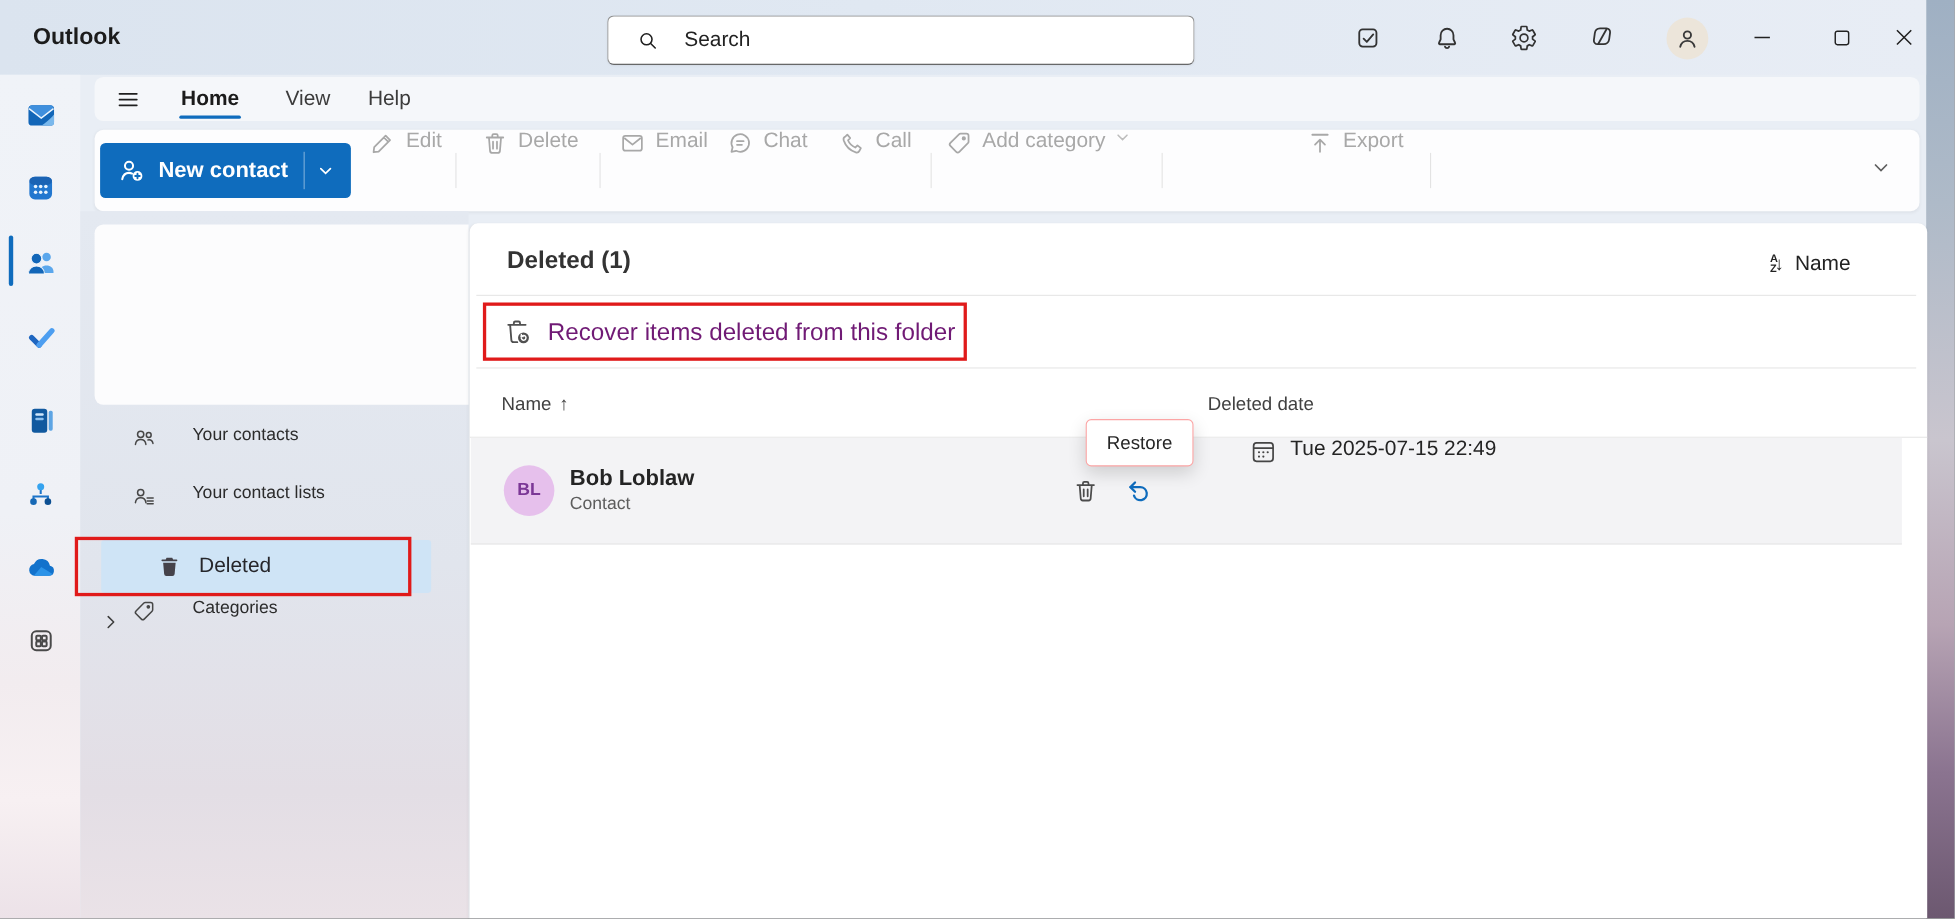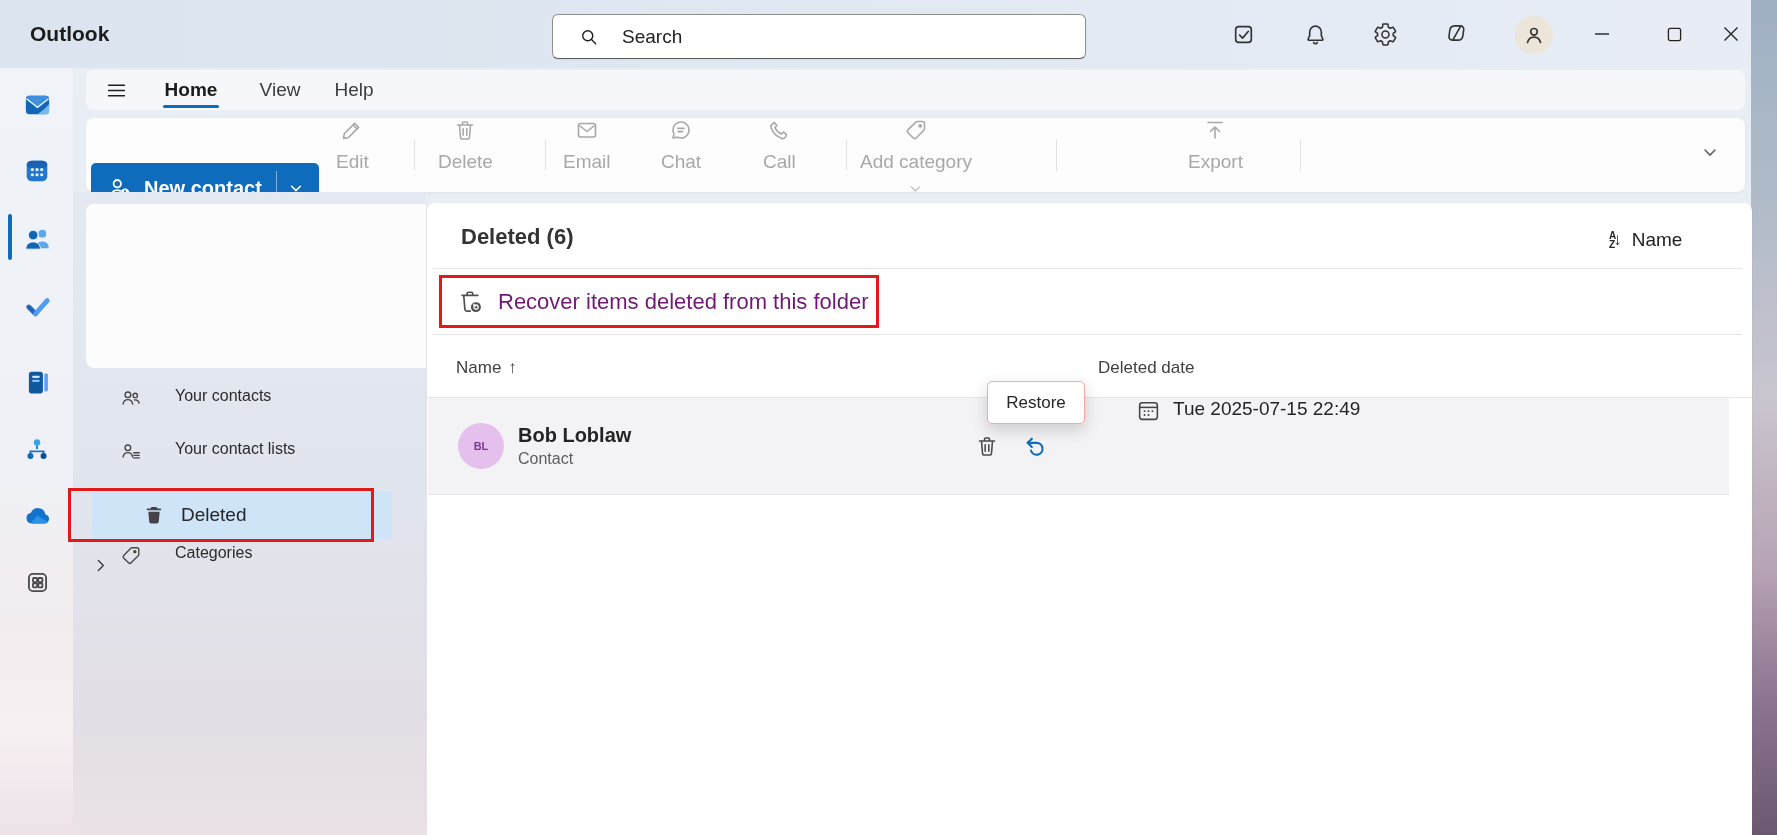--- a/index.html
+++ b/index.html
@@ -31,26 +31,26 @@
   
   .tabsbar{position:absolute;left:86px;top:70px;width:1659px;height:40px;background:#f5f7fa;border-radius:8px;}
   .hamburger{position:absolute;left:16px;top:7px;width:28px;height:26px;display:flex;align-items:center;justify-content:center;color:#1f1f1f;}
   .tab{position:absolute;top:0;height:40px;line-height:40px;text-align:center;font-size:19px;color:#3c3c3c;}
   .tab.active{font-weight:700;color:#1b1b1b;}
   .tab.active::after{content:"";position:absolute;left:3px;right:3px;bottom:2px;height:3px;border-radius:2px;background:#0f6cbd;}
   
   .ribbon{position:absolute;left:86px;top:118px;width:1659px;height:74px;background:#fdfdfe;border-radius:8px;
     box-shadow:0 1px 3px rgba(0,0,0,.05);}
   .newcontact{position:absolute;left:5px;top:12px;width:228px;height:50px;border-radius:5px;background:#0f6cbd;
-    display:flex;align-items:stretch;color:#fff;margin-top:33px;}
+    display:flex;align-items:stretch;color:#fff;}
   .nc-main{display:flex;align-items:center;gap:11px;padding:0 14px 0 16px;}
   .nc-main span{font-size:20px;font-weight:600;}
   .nc-split{width:1px;background:rgba(255,255,255,.45);margin:8px 0;}
   .nc-chev{width:38px;display:flex;align-items:center;justify-content:center;}
-  .tbtn{position:absolute;top:0;height:90px;display:flex;align-items:center;gap:9px;color:#a8a8a8;font-size:19px;white-space:nowrap;flex-direction:column;}
+  .tbtn{position:absolute;top:0;height:90px;display:flex;gap:9px;color:#a8a8a8;font-size:19px;white-space:nowrap;}
   .rib-div{position:absolute;top:21px;width:1px;height:32px;background:#e3e3e3;}
   .rib-chev{position:absolute;left:1616px;top:26px;color:#5f5f5f;}
   
   .folderpane{position:absolute;left:73px;top:192px;width:353px;height:643px;
     background:linear-gradient(180deg,#e4e9f1 0%,#e1e5ed 50%,#e3dee5 82%,#eae2e7 100%);}
   .whiteblock{position:absolute;left:13px;top:12px;width:340px;height:164px;background:#fcfcfd;border-radius:8px 0 0 8px;}
   .fp-row{position:absolute;left:11px;width:336px;height:48px;display:flex;align-items:flex-start;color:#2b2b2b;font-size:16px;gap:17px;}
   .fp-row .fp-icon{margin-left:36px;width:22px;display:flex;justify-content:center;color:#474747;}
   .fp-row .fp-label{margin-left:16px;}
   .fp-sel{position:absolute;left:-2px;top:299px;width:300px;height:48px;border-radius:3px;background:#cfe4f6;
@@ -67,21 +67,21 @@
   .m-sort{position:absolute;left:1182px;top:22px;height:30px;display:flex;align-items:center;gap:10px;font-size:19px;color:#222;}
   .az{display:flex;flex-direction:column;font-size:10px;line-height:9px;font-weight:600;color:#222;}
   .az-arrow{font-size:17px;margin-left:-3px;}
   .m-div{position:absolute;left:6px;right:10px;height:1px;background:#e6e6e6;}
   .recover{position:absolute;left:12px;top:72px;width:440px;height:53px;box-sizing:border-box;border:3px solid #e01a1a;
     display:flex;align-items:center;gap:14px;padding-left:15px;}
   .recover a{font-size:22px;color:#701a75;text-decoration:none;}
   .colhead{position:absolute;top:155px;font-size:17px;color:#414141;display:flex;gap:7px;align-items:center;}
   .lrow{position:absolute;left:1px;top:195px;width:1301px;height:96px;background:#f3f3f5;border-bottom:1px solid #e6e6e6;}
   .l-avatar{position:absolute;left:30px;top:25px;width:46px;height:46px;border-radius:50%;background:#e6c0ec;
-    display:flex;align-items:center;justify-content:center;font-size:11px;font-weight:700;color:#7b3796;}
+    display:flex;align-items:center;justify-content:center;font-size:16px;font-weight:700;color:#7b3796;}
   .l-text{position:absolute;left:90px;top:17px;height:62px;display:flex;flex-direction:column;justify-content:center;gap:3px;}
   .l-name{font-size:20px;font-weight:700;color:#242424;}
   .l-kind{font-size:16px;color:#5d5d5d;}
   .l-ico{position:absolute;top:35px;width:26px;height:26px;display:flex;align-items:center;justify-content:center;}
   .l-date{position:absolute;left:708px;top:0;height:96px;display:flex;align-items:flex-start;gap:12px;font-size:19px;color:#242424;}
   .tooltip{position:absolute;left:560px;top:178px;width:96px;height:41px;background:#fff;border:1px solid #fca5a5;
     border-radius:5px;box-shadow:0 6px 16px rgba(0,0,0,.16);display:flex;align-items:center;justify-content:center;
     font-size:17px;color:#262626;z-index:9;}
 </style>
 </head>
@@ -387,21 +387,21 @@
           <svg width="23" height="23" viewBox="0 0 24 24" fill="none" stroke="currentColor" stroke-width="1.5" stroke-linejoin="round">
             <path d="M13.2 3.5h5.3a2 2 0 0 1 2 2v5.3a2 2 0 0 1-.6 1.4l-7.8 7.8a2 2 0 0 1-2.8 0l-5.3-5.3a2 2 0 0 1 0-2.8l7.8-7.8a2 2 0 0 1 1.4-.6z"></path>
             <circle cx="16.2" cy="7.8" r="1.1" fill="currentColor"></circle>
           </svg>
         </span>
         <span class="fp-label">Categories</span>
       </div>
     </aside>
 
     <main class="maincard">
-      <div class="m-title">Deleted (6)</div>
+      <div class="m-title">Deleted (1)</div>
 
       <div class="m-sort">
         <span style="display:flex;align-items:center">
           <span class="az">
               <span>A</span>
               <span>Z</span>
             </span>
           <span class="az-arrow">↓</span>
         </span>
         <span>Name</span>

